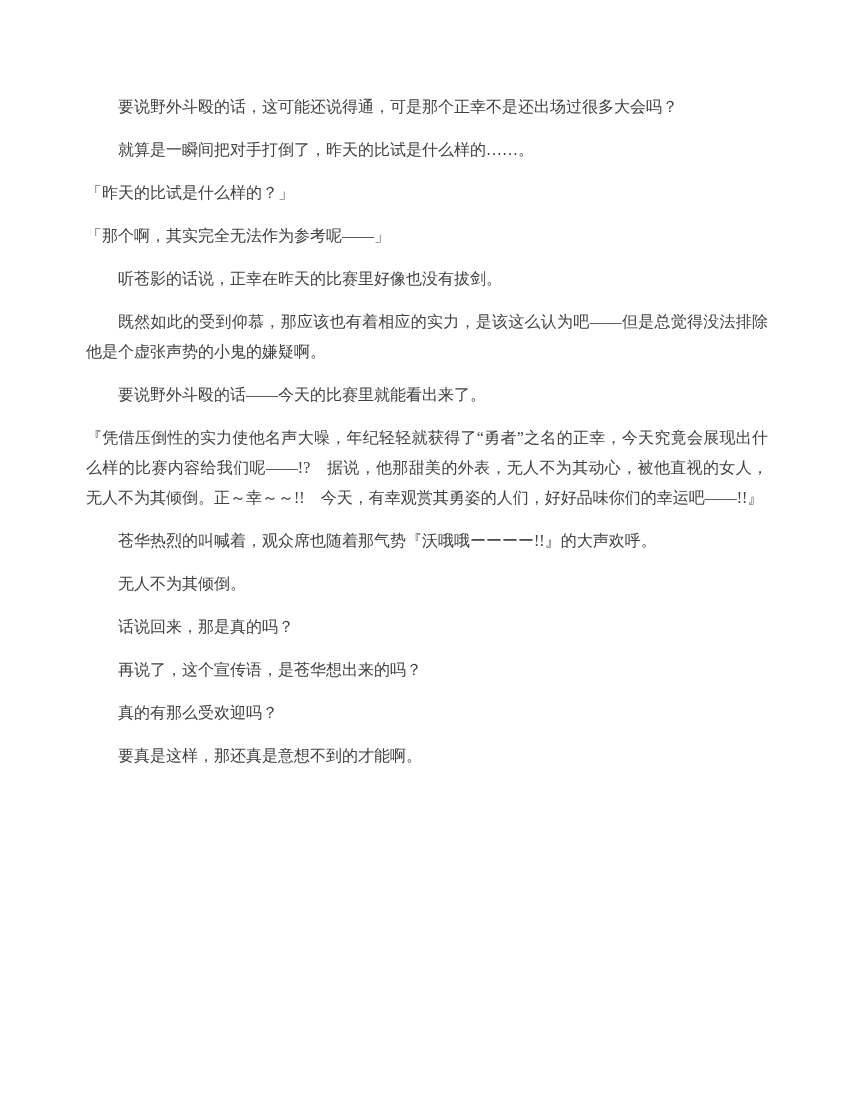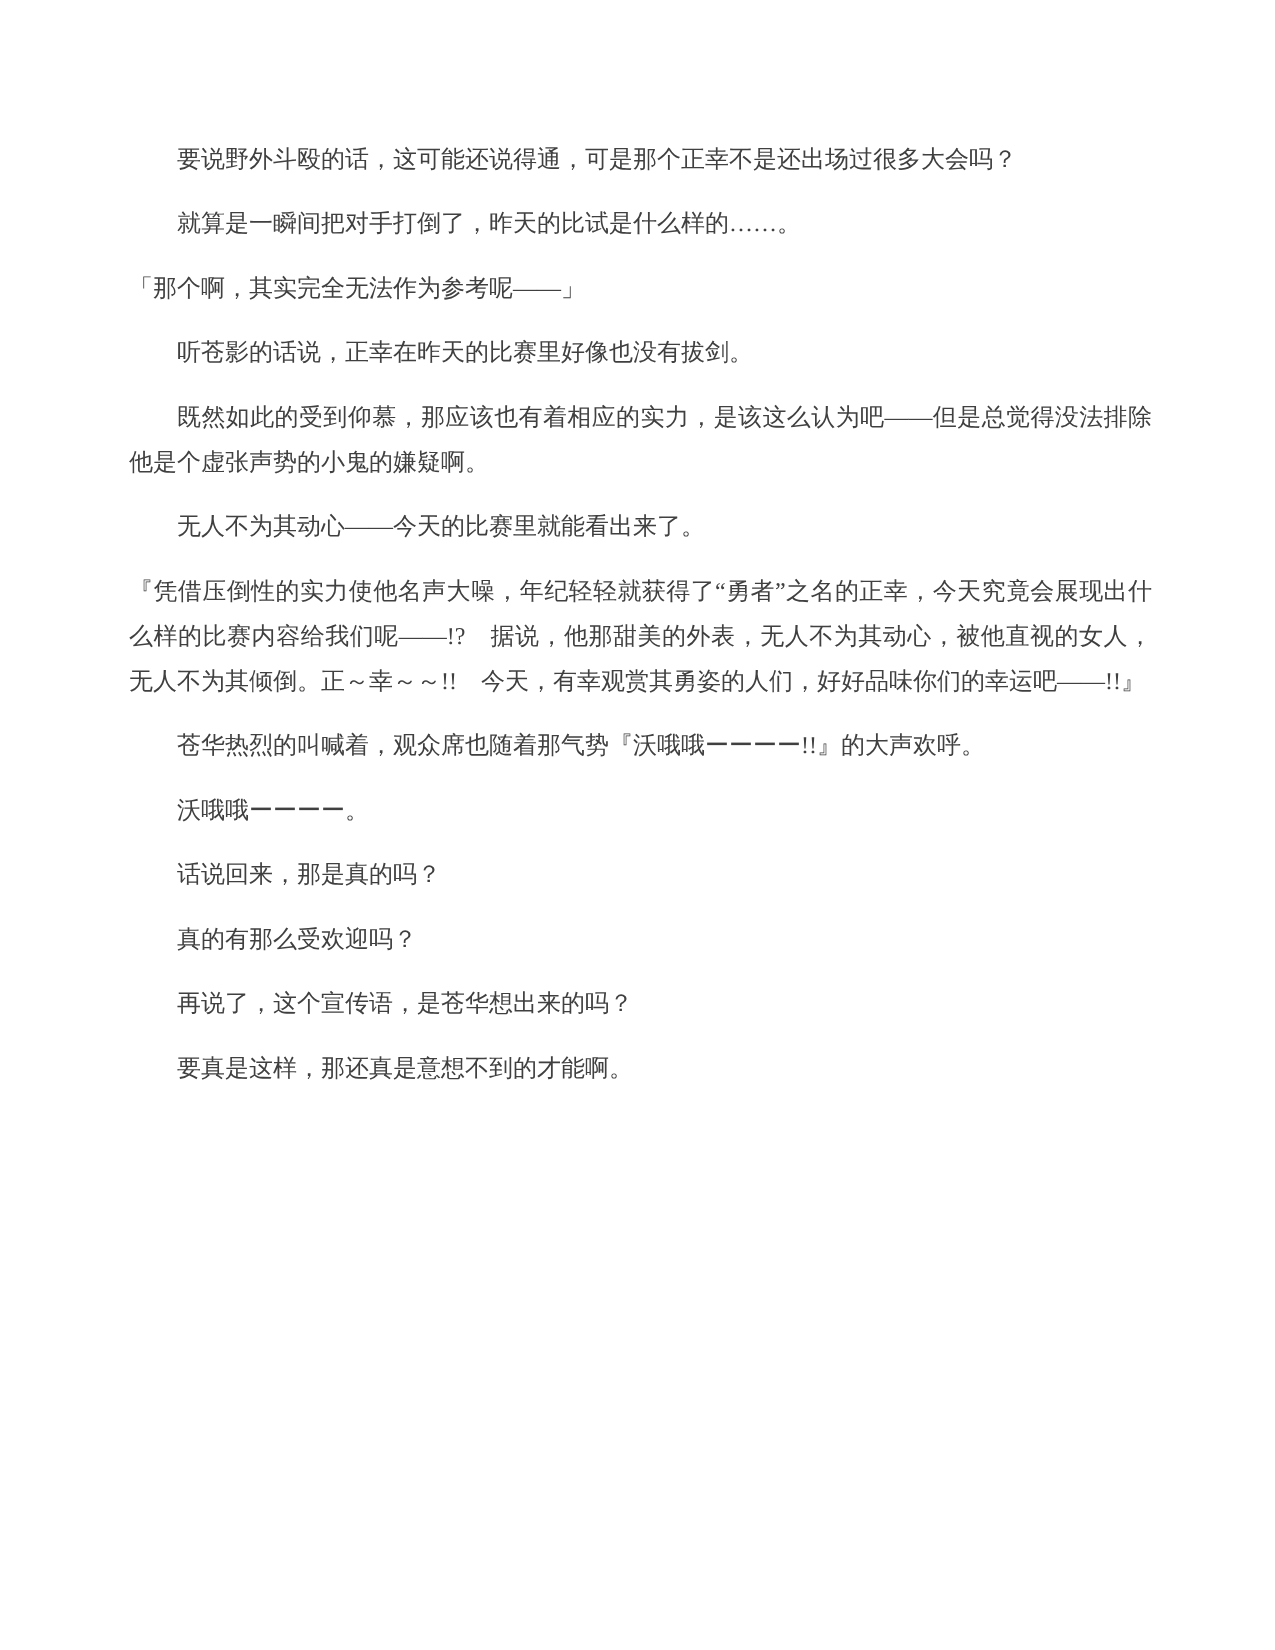--- a/index.html
+++ b/index.html
@@ -34,25 +34,26 @@
   }
 </style>
 </head>
 <body>
 
 <div class="page">
   <div class="text-block">
 
   <p class="indent">要说野外斗殴的话，这可能还说得通，可是那个正幸不是还出场过很多大会吗？</p>
       <p class="indent">就算是一瞬间把对手打倒了，昨天的比试是什么样的……。</p>
+      <p class="no-indent">「昨天的比试是什么样的？」</p>
       <p class="no-indent">「那个啊，其实完全无法作为参考呢——」</p>
       <p class="indent">听苍影的话说，正幸在昨天的比赛里好像也没有拔剑。</p>
       <p class="indent">既然如此的受到仰慕，那应该也有着相应的实力，是该这么认为吧——但是总觉得没法排除他是个虚张声势的小鬼的嫌疑啊。</p>
-      <p class="indent">无人不为其动心——今天的比赛里就能看出来了。</p>
+      <p class="indent">要说野外斗殴的话——今天的比赛里就能看出来了。</p>
       <p class="no-indent">『凭借压倒性的实力使他名声大噪，年纪轻轻就获得了“勇者”之名的正幸，今天究竟会展现出什么样的比赛内容给我们呢——!?　据说，他那甜美的外表，无人不为其动心，被他直视的女人，无人不为其倾倒。正～幸～～!!　今天，有幸观赏其勇姿的人们，好好品味你们的幸运吧——!!』</p>
       <p class="indent">苍华热烈的叫喊着，观众席也随着那气势『沃哦哦ーーーー!!』的大声欢呼。</p>
-      <p class="indent">沃哦哦ーーーー。</p>
+      <p class="indent">无人不为其倾倒。</p>
       <p class="indent">话说回来，那是真的吗？</p>
+      <p class="indent">再说了，这个宣传语，是苍华想出来的吗？</p>
       <p class="indent">真的有那么受欢迎吗？</p>
-      <p class="indent">再说了，这个宣传语，是苍华想出来的吗？</p>
       <p class="indent">要真是这样，那还真是意想不到的才能啊。</p>
     </div>
 </div>
 
 </body></html>

